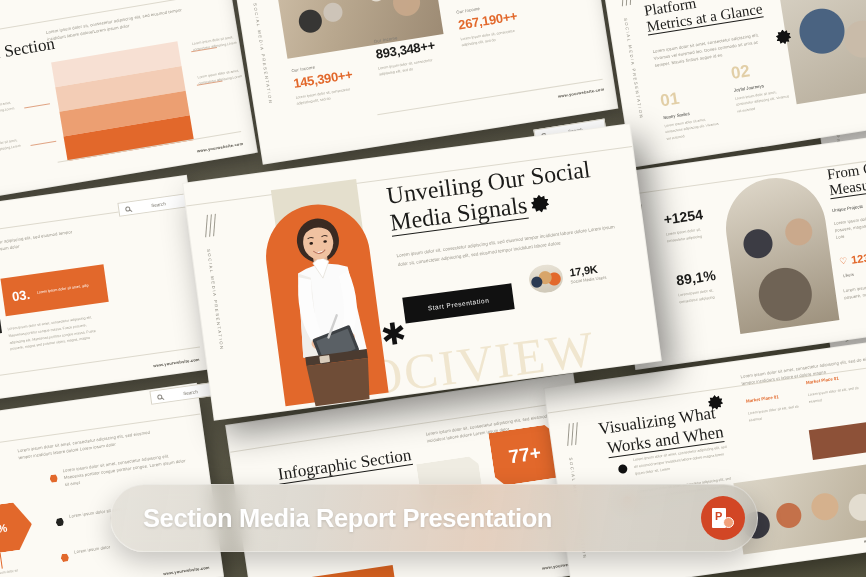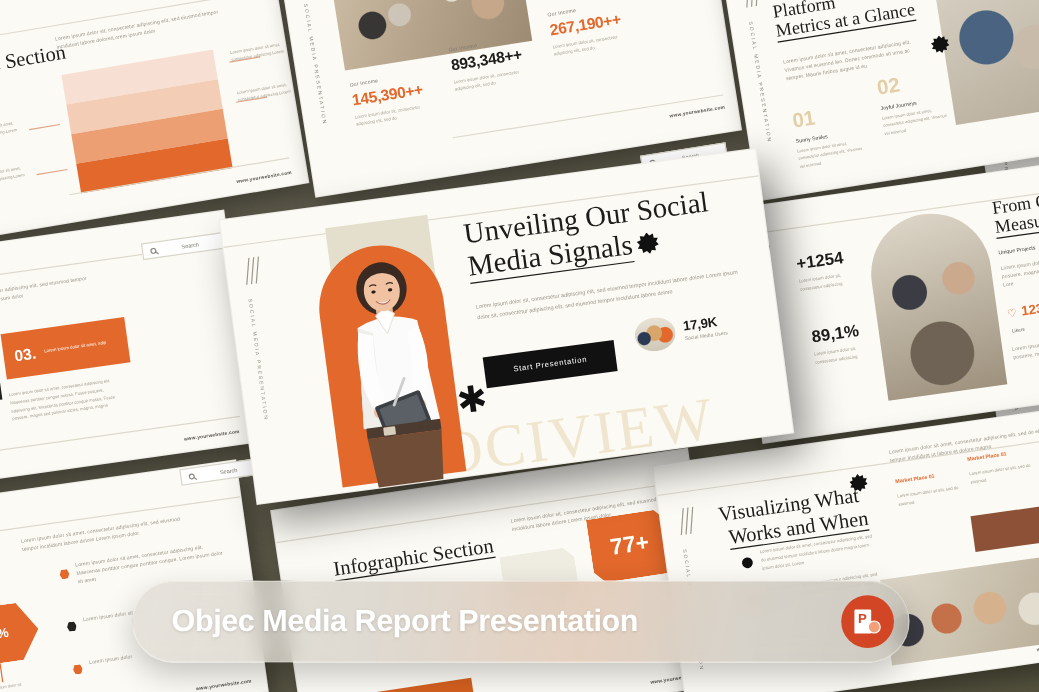--- a/index.html
+++ b/index.html
@@ -625,21 +625,21 @@
     <div class="stat-wrap">
       <div class="stat-photo"></div>
       <div>
         <div class="stat-num">17,9K</div>
         <div class="stat-cap">Social Media Users</div>
       </div>
     </div>
   </div>
 
   <div id="banner">
-    <div class="btitle">Objec Media Report Presentation</div>
+    <div class="btitle">Section Media Report Presentation</div>
     <div id="pptbadge">
       <div class="glyph">
         <div class="sheet"></div>
         <div class="pie"></div>
       </div>
     </div>
   </div>
 
 </div>
 

